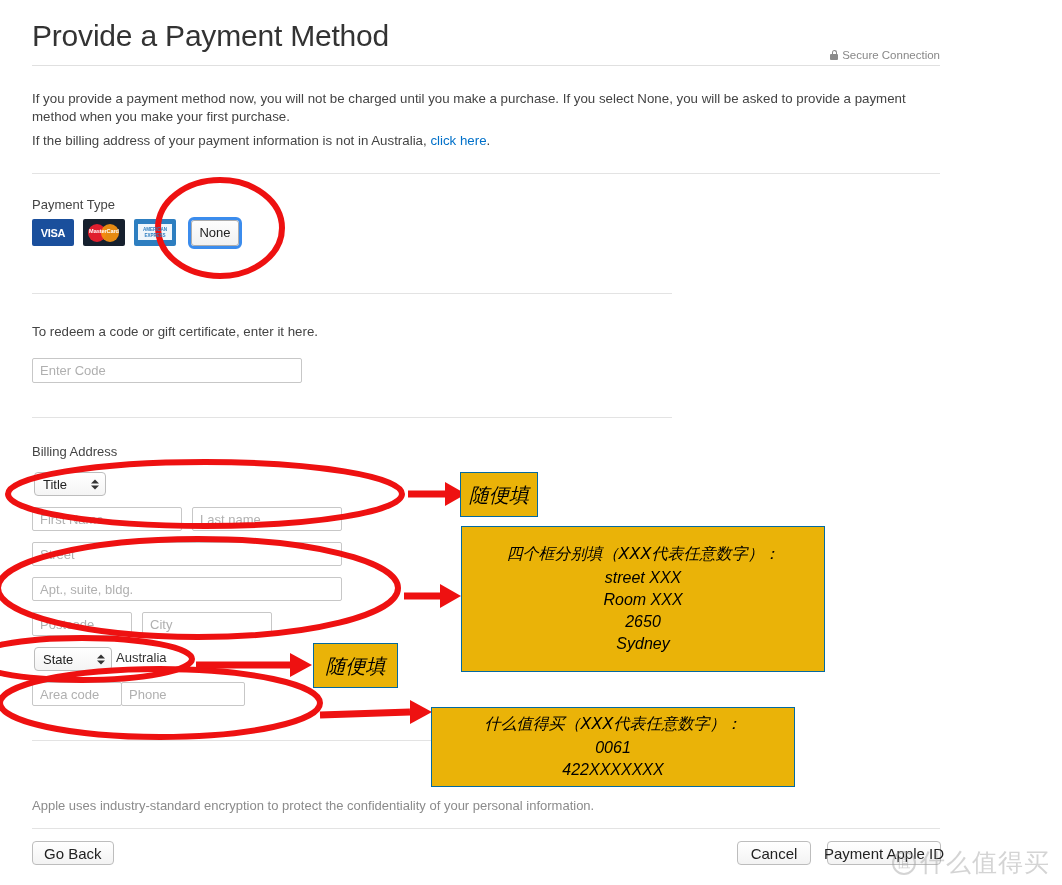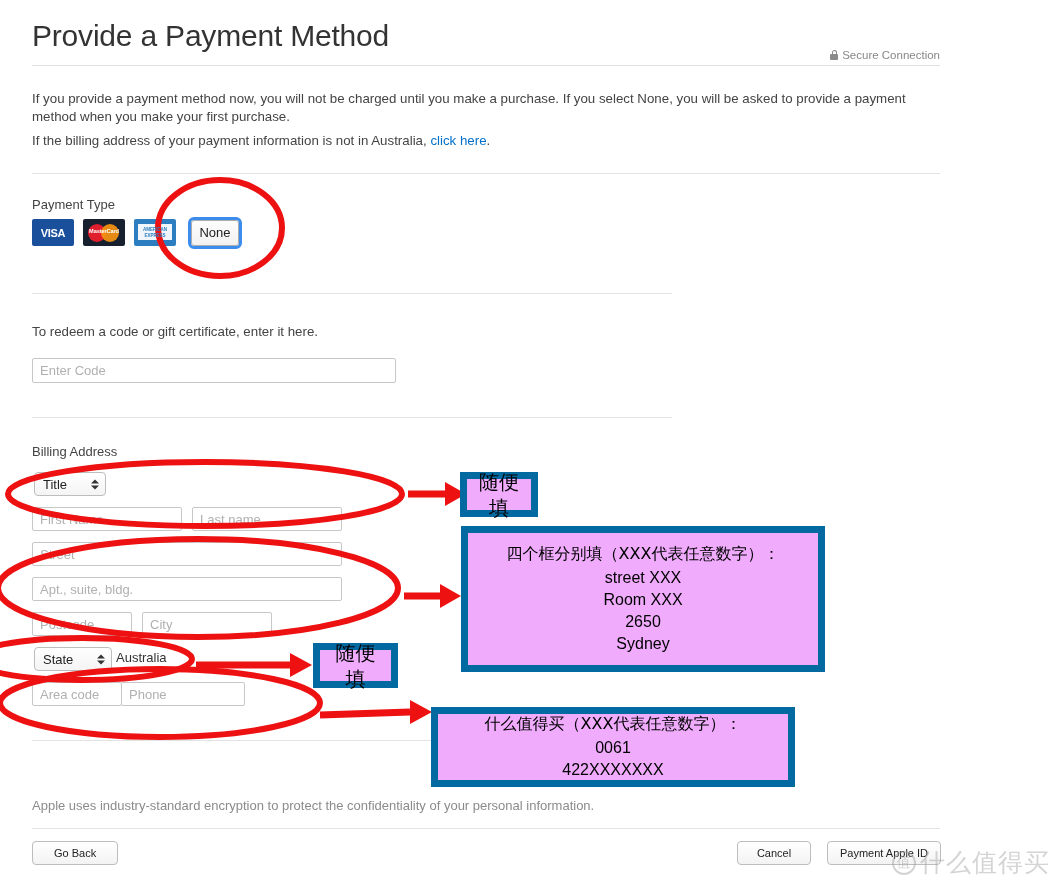--- a/index.html
+++ b/index.html
@@ -189,21 +189,21 @@
     font-size: 13px;
     color: #222;
     padding: 0 7px;
     font-family: "Liberation Sans", sans-serif;
     height: 24px;
   }
   .inp::placeholder { color: #b0b0b0; }
   .enter-code {
     position: absolute;
     left: 32px; top: 358px;
-    width: 364px; height: 25px;
+    width: 270px; height: 25px;
   }
 
   
   .sel {
     border: 1px solid #bdbdbd;
     border-radius: 4px;
     background: linear-gradient(#ffffff, #f4f4f4);
     font-size: 13px;
     color: #222;
     height: 24px;
@@ -241,49 +241,50 @@
   .footer-note {
     position: absolute;
     left: 32px; top: 798px;
     font-size: 13px;
     color: #8b8b8b;
   }
   .btn {
     border: 1px solid #bdbdbd;
     border-radius: 4px;
     background: linear-gradient(#ffffff, #f3f3f3);
-    font-size: 11px;
+    font-size: 15px;
     color: #222;
     height: 24px;
     display: flex; align-items: center; justify-content: center;
-    padding: 0 21px;
+    padding: 0 11px;
     font-family: "Liberation Sans", sans-serif;
     white-space: nowrap;
   }
   .btn-goback { position: absolute; left: 32px; top: 841px; }
   .btn-cancel { position: absolute; left: 737px; top: 841px; width: 74px; }
   .btn-create { position: absolute; left: 827px; top: 841px; width: 114px; }
 
   
   .anno-layer {
     position: absolute; left: 0; top: 0;
     width: 1062px; height: 885px;
     pointer-events: none;
   }
   .anno-box {
     position: absolute;
-    border: 7px solid #0369a1;
-    background: #f0abfc;
+    border: 1px solid #0369a1;
+    background: #eab308;
     display: flex;
     flex-direction: column;
     align-items: center;
     justify-content: center;
     font-family: "DejaVu Sans", "Liberation Sans", sans-serif;
     color: #000000;
     text-align: center;
+    font-style: italic;
   }
   .anno-box.small {
     font-size: 20px;
     padding: 3px 8px;
     line-height: 26px;
   }
   .anno-box .head {
     font-size: 16px;
     margin-bottom: 2px;
   }

